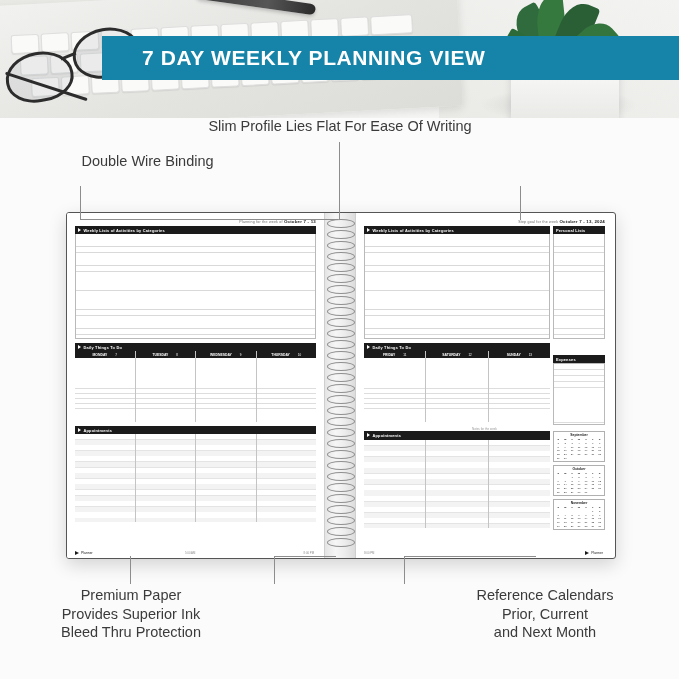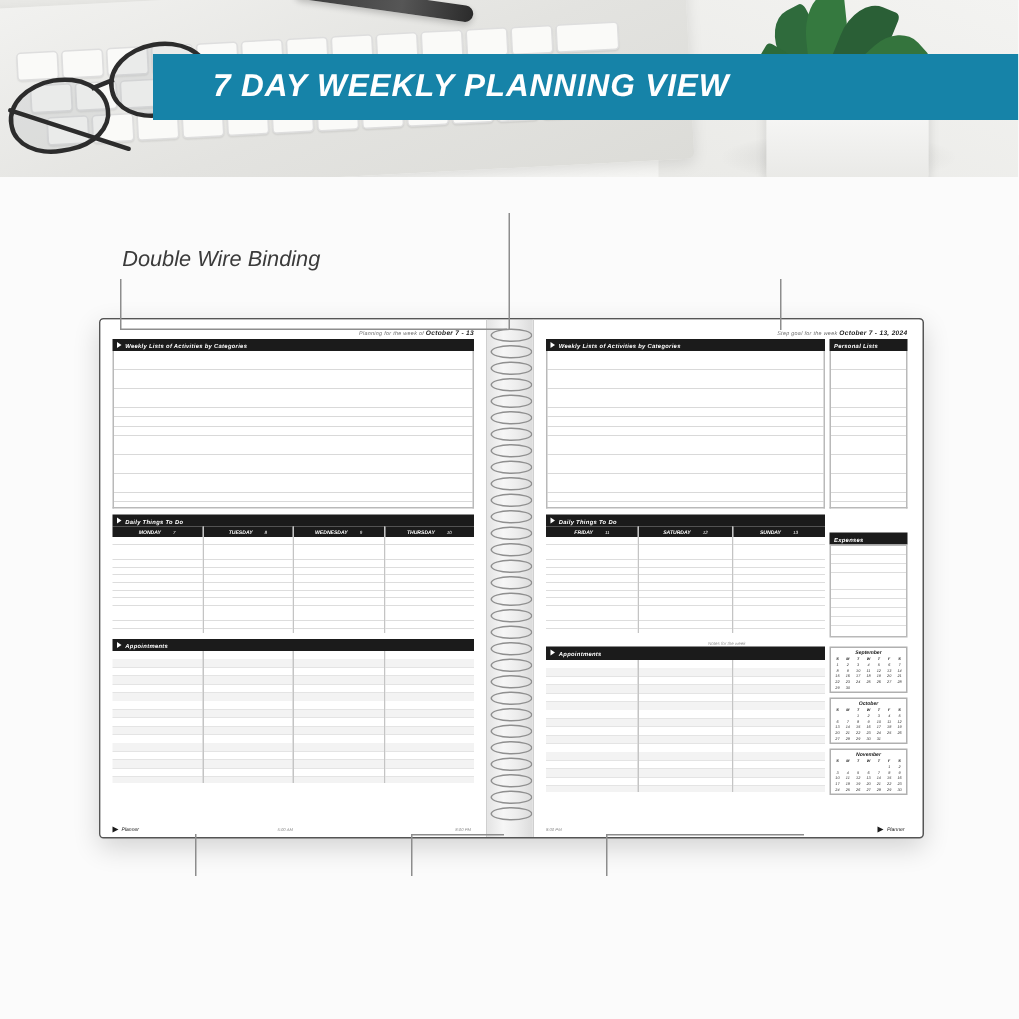--- a/index.html
+++ b/index.html
@@ -13,21 +13,20 @@
     font-family: "Liberation Sans", sans-serif;
     overflow: hidden;
     position: relative;
   }
   #stage {
     position: relative;
     width: 679px;
     height: 679px;
     background: #fbfbfb;
     overflow: hidden;
-    font-style: italic;
   }
 
   
   .photo-top {
     position: absolute;
     left: 0; top: 0;
     width: 679px; height: 118px;
     background:
       linear-gradient(180deg, #e9e9e6 0%, #efefec 60%, #f6f6f4 100%);
     overflow: hidden;
@@ -136,21 +135,21 @@
   .label {
     position: absolute;
     color: #3b3b3b;
     font-size: 14.5px;
     text-align: center;
     line-height: 1.28;
     font-family: "Liberation Sans", sans-serif;
     z-index: 5;
   }
   .lbl-slim   { left: 160px; top: 117px; width: 360px; }
-  .lbl-wire   { left: 40px;  top: 164px; width: 215px; }
+  .lbl-wire   { left: 40px;  top: 152px; width: 215px; }
   .lbl-cover  { left: 410px; top: 164px; width: 218px; }
   .lbl-paper  { left: 20px;  top: 586px; width: 222px; }
   .lbl-julian { left: 250px; top: 586px; width: 180px; }
   .lbl-ref    { left: 430px; top: 586px; width: 230px; }
 
   
   .leader { position: absolute; background: #8d8d8d; z-index: 4; }
 
   
   .book {
@@ -396,21 +395,28 @@
   <div class="leader" style="left:339px; top:142px; width:1px; height:78px;"></div>
   <div class="leader" style="left:80px;  top:186px; width:1px; height:34px;"></div>
   <div class="leader" style="left:80px;  top:219px; width:258px; height:1px;"></div>
   <div class="leader" style="left:520px; top:186px; width:1px; height:34px;"></div>
   <div class="leader" style="left:130px; top:556px; width:1px; height:28px;"></div>
   <div class="leader" style="left:274px; top:556px; width:1px; height:28px;"></div>
   <div class="leader" style="left:274px; top:556px; width:62px; height:1px;"></div>
   <div class="leader" style="left:404px; top:556px; width:1px; height:28px;"></div>
   <div class="leader" style="left:404px; top:556px; width:132px; height:1px;"></div>
 
+  <div class="label lbl-slim">Slim Profile Lies Flat For Ease Of Writing</div>
   <div class="label lbl-wire">Double Wire Binding</div>
+  <div class="label lbl-paper" style="white-space:pre-line;">Premium Paper
+Provides Superior Ink
+Bleed Thru Protection</div>
+  <div class="label lbl-ref" style="white-space:pre-line;">Reference Calendars
+Prior, Current
+and Next Month</div>
 
   <div class="book">
 
     <div class="page left">
       <div class="pg-header">
         <span>Planning for the week of</span>
         <span class="date">October 7 - 13</span>
       </div>
 
       <div class="band">

